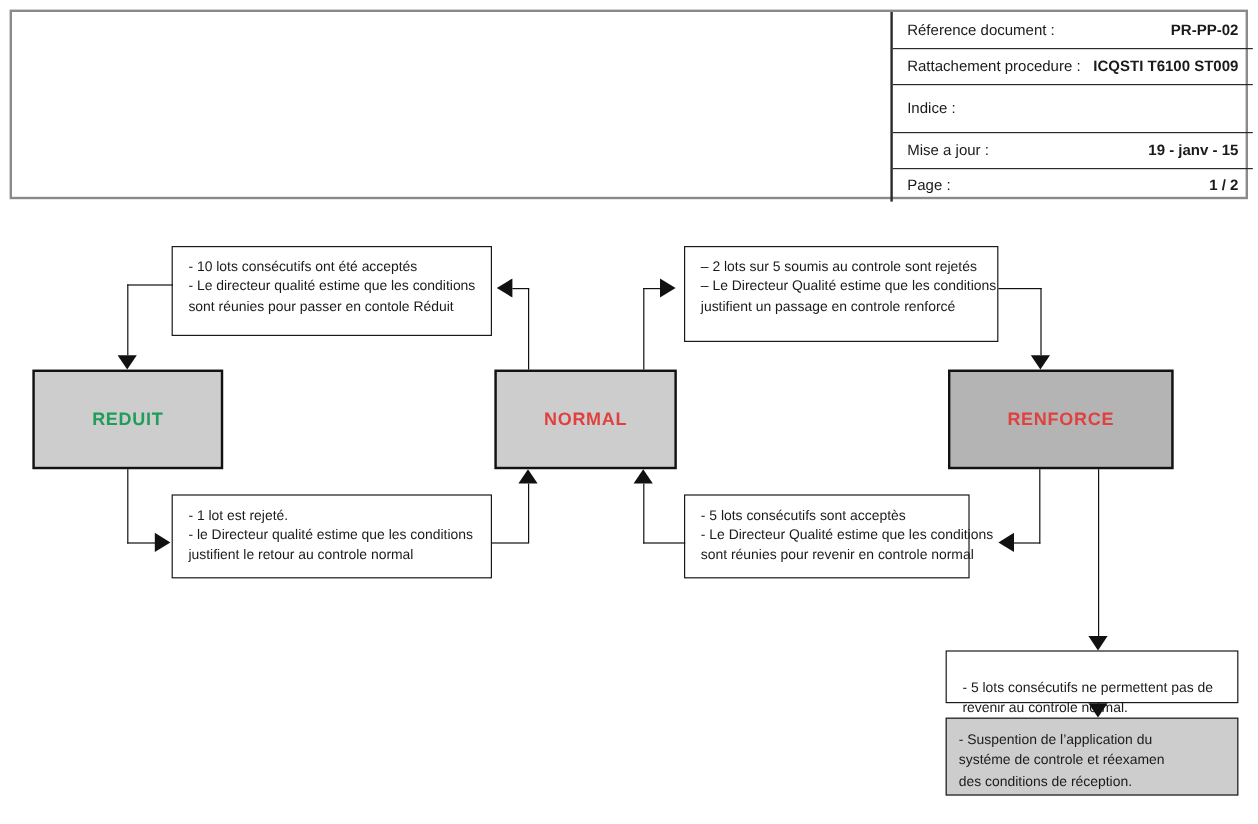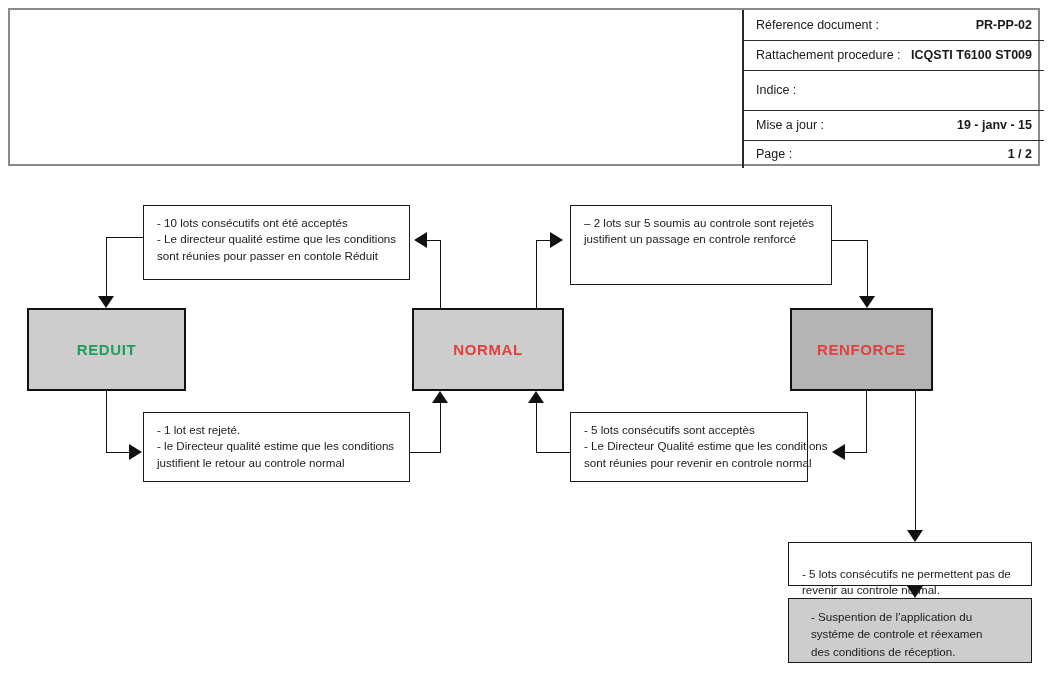--- a/index.html
+++ b/index.html
@@ -30,21 +30,21 @@
 
   .nbox{position:absolute;box-sizing:border-box;border:1.5px solid #1a1a1a;
        background:#ffffff;padding:9px 11px 8px 13px;font-size:11.6px;line-height:1.42;}
   .nbox div{white-space:nowrap;}
 
   .state{position:absolute;box-sizing:border-box;border:2px solid #121212;
        display:flex;align-items:center;justify-content:center;
        font-size:15px;font-weight:bold;letter-spacing:.6px;}
 
   .gbox{position:absolute;box-sizing:border-box;border:1.5px solid #1a1a1a;
-       padding:9px 11px 8px 22px;font-size:11.6px;line-height:1.5;}
+       padding:9px 11px 8px 10px;font-size:11.6px;line-height:1.5;}
   .gbox div{white-space:nowrap;}
 
   
   .hl{position:absolute;height:0;border-top:1.6px solid #111;}
   .vl{position:absolute;width:0;border-left:1.6px solid #111;}
   .ar{position:absolute;width:0;height:0;}
   .ar.down{border-left:8px solid transparent;border-right:8px solid transparent;border-top:12px solid #111;}
   .ar.up{border-left:8px solid transparent;border-right:8px solid transparent;border-bottom:12px solid #111;}
   .ar.left{border-top:8px solid transparent;border-bottom:8px solid transparent;border-right:13px solid #111;}
   .ar.right{border-top:8px solid transparent;border-bottom:8px solid transparent;border-left:13px solid #111;}
@@ -87,20 +87,21 @@
 <div id="flow">
 
   <div class="nbox" style="left:143px;top:35px;width:267px;height:75px">
     <div>- 10 lots consécutifs ont été acceptés</div>
     <div>- Le directeur qualité estime que les conditions</div>
     <div>sont  réunies pour passer en contole Réduit</div>
   </div>
 
   <div class="nbox" style="left:570px;top:35px;width:262px;height:80px">
     <div>– 2 lots sur 5 soumis au controle sont rejetés</div>
+    <div>– Le Directeur Qualité estime que les conditions</div>
     <div>justifient un passage en controle renforcé</div>
   </div>
 
   <div class="nbox" style="left:143px;top:242px;width:267px;height:70px">
     <div>- 1 lot est rejeté.</div>
     <div>- le Directeur qualité estime que les conditions</div>
     <div>justifient le retour au controle normal</div>
   </div>
 
   <div class="nbox" style="left:570px;top:242px;width:238px;height:70px">
@@ -121,21 +122,21 @@
   </div>
 
   <div class="state" style="left:27px;top:138px;width:159px;height:83px;background:#cdcdcd;color:#1f9d5a">
     <span>REDUIT</span>
   </div>
 
   <div class="state" style="left:412px;top:138px;width:152px;height:83px;background:#cdcdcd;color:#e0413f">
     <span>NORMAL</span>
   </div>
 
-  <div class="state" style="left:790px;top:138px;width:143px;height:83px;background:#b4b4b4;color:#e0413f">
+  <div class="state" style="left:790px;top:138px;width:188px;height:83px;background:#b4b4b4;color:#e0413f">
     <span>RENFORCE</span>
   </div>
 
   <div class="hl" style="left:106px;top:67px;width:38px"></div>
   <div class="vl" style="left:106px;top:67px;height:59px"></div>
   <div class="ar down" style="left:98px;top:126px"></div>
 
   <div class="vl" style="left:440px;top:70px;height:68px"></div>
   <div class="hl" style="left:427px;top:70px;width:14px"></div>
   <div class="ar left" style="left:414px;top:62px"></div>

